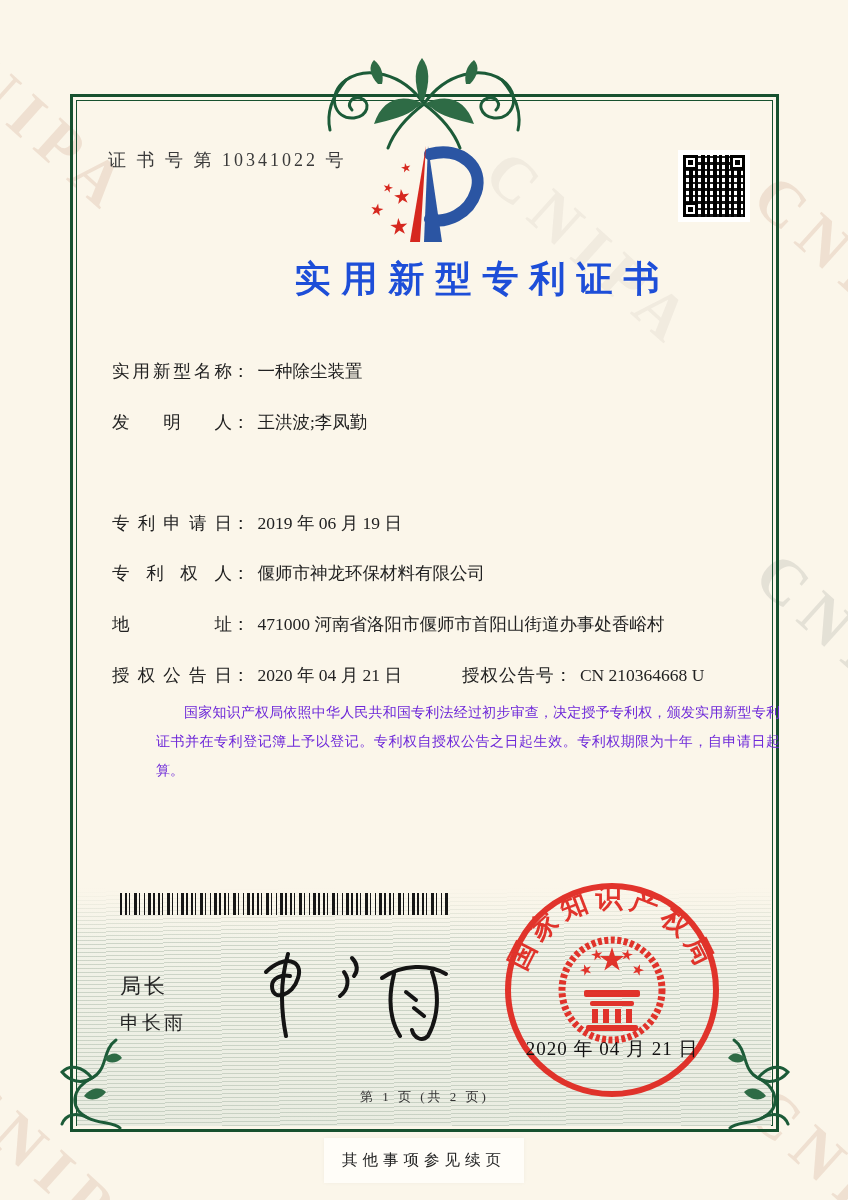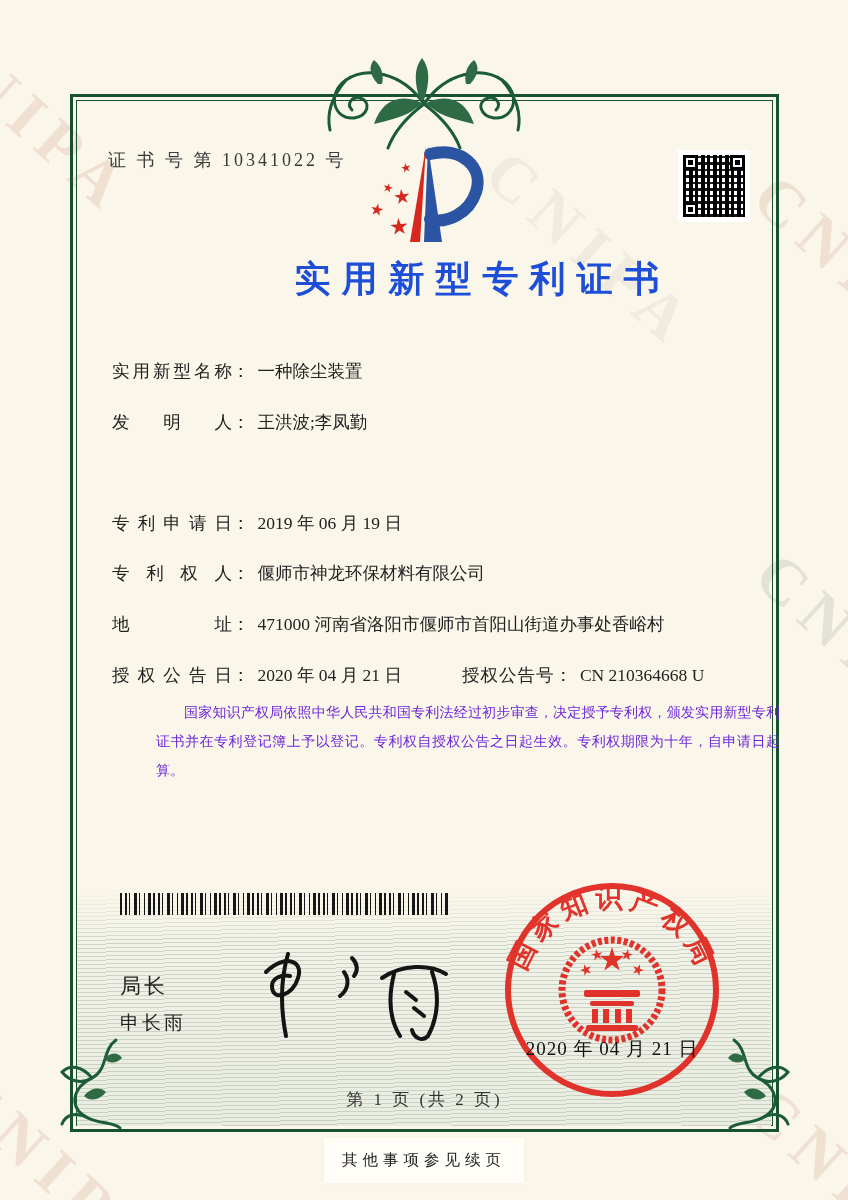--- a/index.html
+++ b/index.html
@@ -102,21 +102,21 @@
   .signature{position:absolute;left:248px;top:944px;z-index:2;}
   
   .seal{position:absolute;left:500px;top:878px;z-index:2;}
   .seal-date{
     position:absolute;left:508px;top:1036px;width:208px;z-index:3;
     text-align:center;font-size:19px;color:#111;letter-spacing:1px;
   }
   
   .page-num{
     position:absolute;left:70px;top:1088px;width:709px;z-index:2;
-    text-align:center;font-size:17px;letter-spacing:3px;color:#333;
+    text-align:center;font-size:13px;letter-spacing:3px;color:#333;
   }
   .continuation{
     position:absolute;left:50%;top:1138px;transform:translateX(-50%);z-index:2;
     background:#fffdf8;padding:12px 18px;font-size:15.5px;letter-spacing:5px;color:#222;
     box-shadow:0 0 4px rgba(0,0,0,0.04);
   }
 </style>
 </head>
 <body>
 

